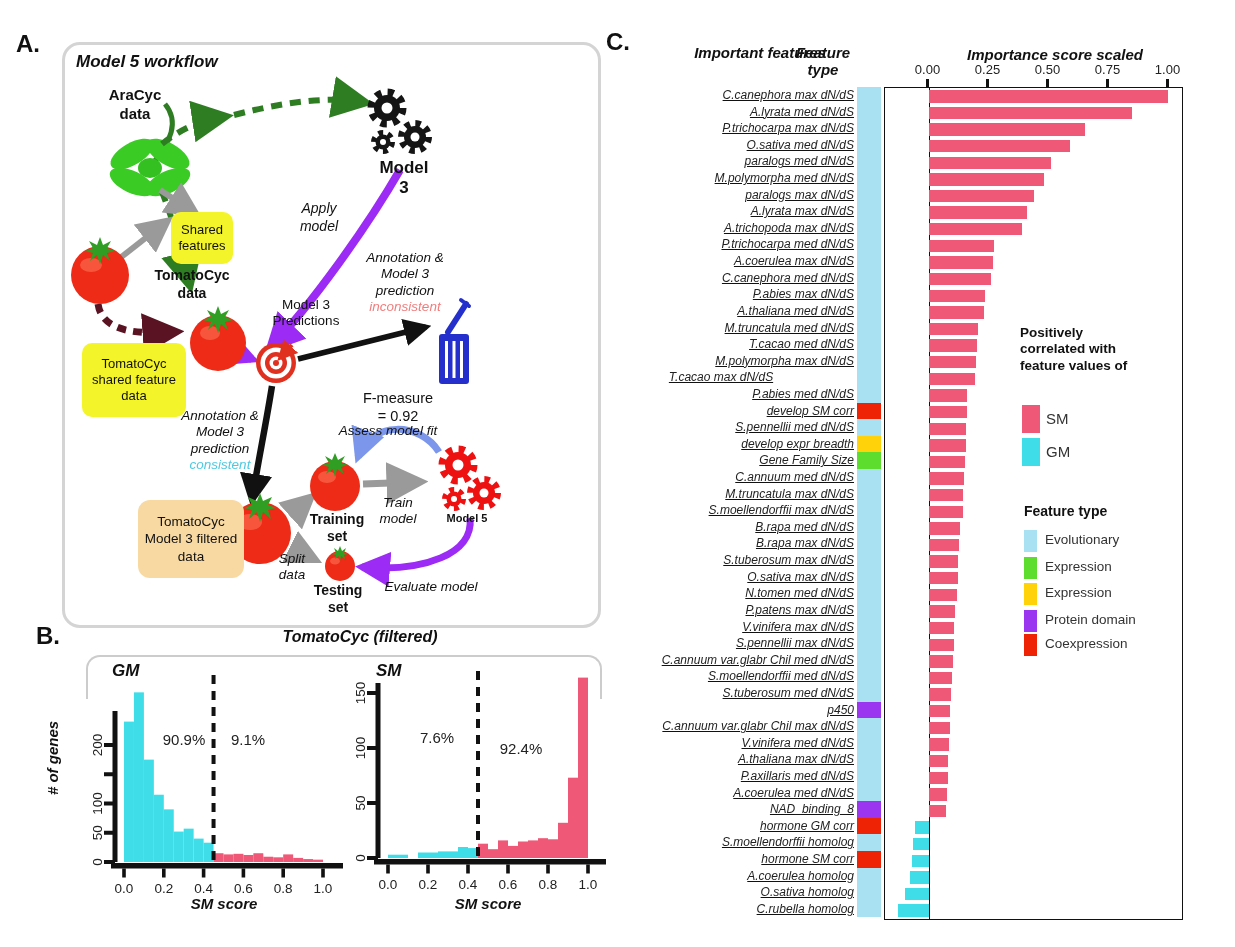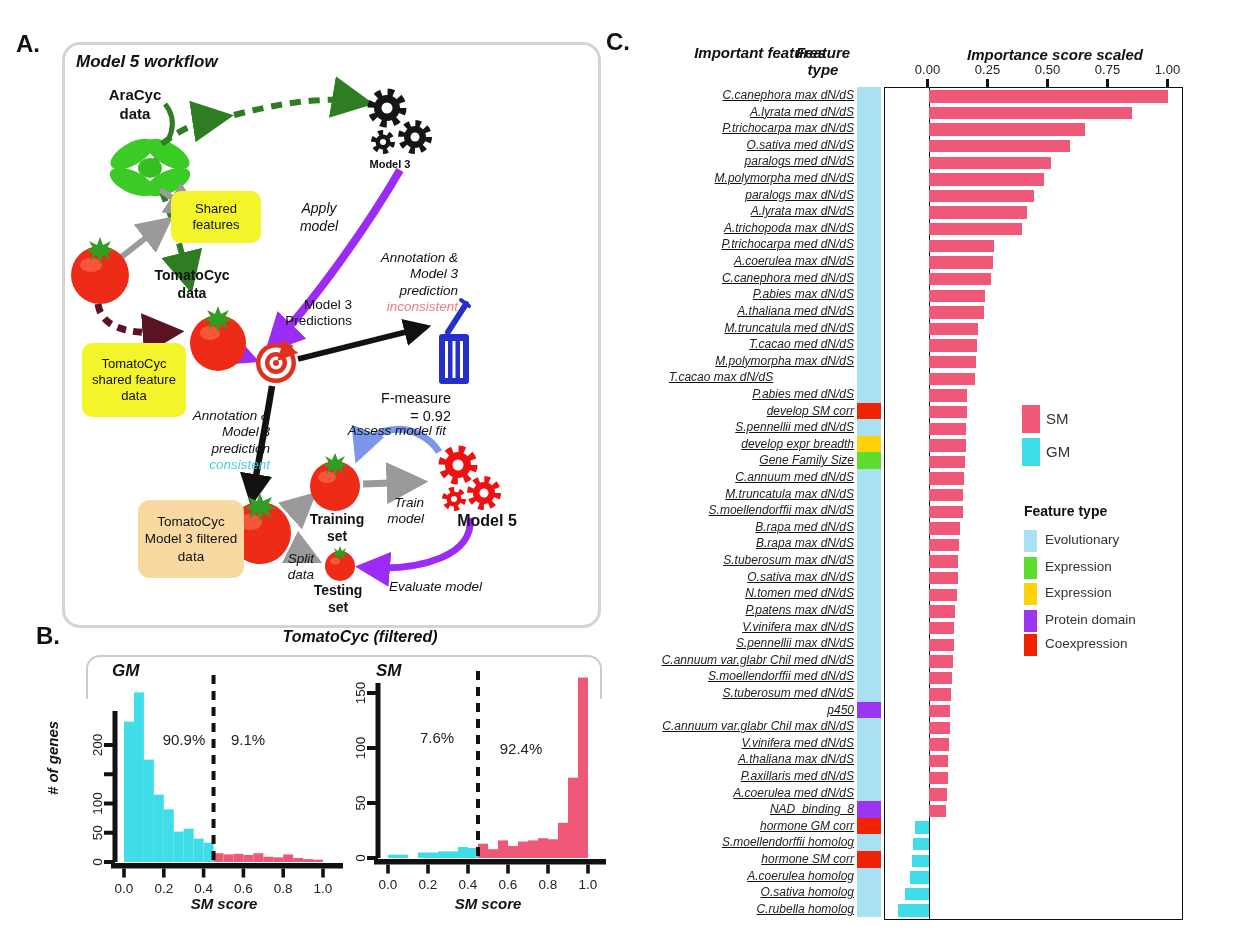--- a/index.html
+++ b/index.html
@@ -10,21 +10,21 @@
   .i{font-style:italic;}
   .ctr{text-align:center;}
   .panel-letter{font-size:24px;font-weight:bold;}
   
   #a-box{left:62px;top:42px;width:533px;height:580px;border:3px solid #d4d4d4;border-radius:18px;}
   #a-svg{left:62px;top:42px;width:533px;height:580px;pointer-events:none;}
   .ybox{background:#f4f42a;border-radius:10px;display:flex;align-items:center;justify-content:center;
         text-align:center;font-size:13px;line-height:1.25;}
   .tanbox{background:#f8d9a2;border-radius:12px;display:flex;align-items:center;justify-content:center;
         text-align:center;font-size:13.5px;line-height:1.3;}
-  .a-txt{font-size:13.5px;line-height:1.22;text-align:right;}
+  .a-txt{font-size:13.5px;line-height:1.22;text-align:center;}
   .inconsistent{color:#f07d7d;}
   .consistent{color:#4ec9e0;}
   
   #b-bracket{left:86px;top:655px;width:512px;height:42px;border-top:2px solid #cccccc;
              border-left:2px solid #cccccc;border-right:2px solid #cccccc;border-radius:14px 14px 0 0;}
   .pct{font-size:15px;color:#222;text-align:center;}
   .sub-lab{font-size:17px;font-weight:bold;font-style:italic;}
   .axis-lab{font-size:15px;font-weight:bold;font-style:italic;text-align:center;}
   
   #c-labels{left:588px;top:87px;width:266px;text-align:right;text-decoration:underline;}
@@ -178,44 +178,44 @@
       <circle cx="392" cy="457" r="3" fill="#fff"></circle>
   </g>
 
   <path d="M377,410 C358,380 310,378 296,415" stroke="#7b96ea" stroke-width="7" fill="none" marker-end="url(#m-blue)"></path>
 
   <path d="M408,476 C412,512 362,530 300,525" stroke="#9b2bf5" stroke-width="7" fill="none" marker-end="url(#m-purple)"></path>
 </svg>
 
 <div class="abs b i" style="left:76px;top:52px;font-size:17px;">Model 5 workflow</div>
 <div class="abs b ctr" style="left:96px;top:86px;width:78px;font-size:15px;line-height:1.25;">AraCyc data</div>
-<div class="abs ybox" style="left:171px;top:191px;width:90px;height:52px;">Shared features</div>
+<div class="abs ybox" style="left:171px;top:212px;width:62px;height:52px;">Shared features</div>
 <div class="abs b ctr" style="left:146px;top:267px;width:92px;font-size:14px;line-height:1.25;">TomatoCyc data</div>
 <div class="abs i ctr" style="left:288px;top:200px;width:62px;font-size:14px;line-height:1.25;">Apply model</div>
-<div class="abs b ctr" style="left:360px;top:158px;width:60px;font-size:11px;">Model 3</div>
+<div class="abs b ctr" style="left:374px;top:158px;width:60px;font-size:17px;">Model 3</div>
 <div class="abs a-txt" style="left:260px;top:297px;width:92px;">Model 3 Predictions</div>
 <div class="abs i a-txt" style="left:352px;top:250px;width:106px;">
   <span>Annotation &amp; Model 3 prediction</span><br>
   <span class="inconsistent">inconsistent</span>
 </div>
 <div class="abs ybox" style="left:82px;top:343px;width:104px;height:74px;">TomatoCyc shared feature data</div>
 <div class="abs i a-txt" style="left:170px;top:408px;width:100px;">
   <span>Annotation &amp; Model 3 prediction</span><br>
   <span class="consistent">consistent</span>
 </div>
 <div class="abs a-txt" style="left:345px;top:390px;width:106px;font-size:14.5px;">
   <span>F-measure</span><br>
   <span>= 0.92</span>
 </div>
 <div class="abs i a-txt" style="left:330px;top:423px;width:116px;">Assess model fit</div>
 <div class="abs tanbox" style="left:138px;top:500px;width:106px;height:78px;">TomatoCyc Model 3 filtered data</div>
 <div class="abs i a-txt" style="left:270px;top:551px;width:44px;">Split data</div>
 <div class="abs b ctr" style="left:304px;top:511px;width:66px;font-size:14px;line-height:1.2;">Training set</div>
 <div class="abs i a-txt" style="left:372px;top:495px;width:52px;">Train model</div>
-<div class="abs b ctr" style="left:456px;top:512px;width:62px;font-size:16px;">Model 5</div>
+<div class="abs b ctr" style="left:436px;top:512px;width:62px;font-size:11px;">Model 5</div>
 <div class="abs b ctr" style="left:306px;top:582px;width:64px;font-size:14px;line-height:1.2;">Testing set</div>
 <div class="abs i a-txt" style="left:380px;top:579px;width:102px;">Evaluate model</div>
 
 <div class="abs panel-letter" style="left:36px;top:622px;">B.</div>
 <div class="abs" id="b-bracket"></div>
 <div class="abs b i ctr" style="left:235px;top:628px;width:250px;font-size:16px;">TomatoCyc (filtered)</div>
 
 <div class="abs b i" style="left:44px;top:838px;width:160px;transform:rotate(-90deg);transform-origin:0 0;font-size:15px;text-align:center;"># of genes</div>
 
 <svg class="abs" id="gm-svg" style="left:40px;top:655px;" width="310" height="285">
@@ -488,20 +488,21 @@
     <div class="c-bar" style="top: 716.77px; background: rgb(239, 88, 118); width: 16.73px; left: 44.2px;"></div>
     <div class="c-bar" style="top: 733.39px; background: rgb(63, 221, 232); width: 14.34px; left: 29.86px;"></div>
     <div class="c-bar" style="top: 750.01px; background: rgb(63, 221, 232); width: 16.252px; left: 27.948px;"></div>
     <div class="c-bar" style="top: 766.63px; background: rgb(63, 221, 232); width: 16.73px; left: 27.47px;"></div>
     <div class="c-bar" style="top: 783.25px; background: rgb(63, 221, 232); width: 19.12px; left: 25.08px;"></div>
     <div class="c-bar" style="top: 799.87px; background: rgb(63, 221, 232); width: 23.9px; left: 20.3px;"></div>
     <div class="c-bar" style="top: 816.49px; background: rgb(63, 221, 232); width: 31.07px; left: 13.13px;"></div>
   </div>
 
 <div class="abs" id="c-legend">
+  <div id="leg-title1">Positively correlated with feature values of</div>
   <div id="leg1-entries">
       <div class="leg-swatch-big" style="left: 13px; top: 80px; background: rgb(239, 88, 118);"></div>
       <div class="leg-big-lab" style="left: 37px; top: 85px;">SM</div>
       <div class="leg-swatch-big" style="left: 13px; top: 113px; background: rgb(63, 221, 232);"></div>
       <div class="leg-big-lab" style="left: 37px; top: 118px;">GM</div>
     </div>
   <div id="leg-title2">Feature type</div>
   <div id="leg2-entries">
       <div class="leg-row" style="top: 204px; width: 150px;">
         <div class="leg-sw" style="background: rgb(169, 225, 242);"></div>

